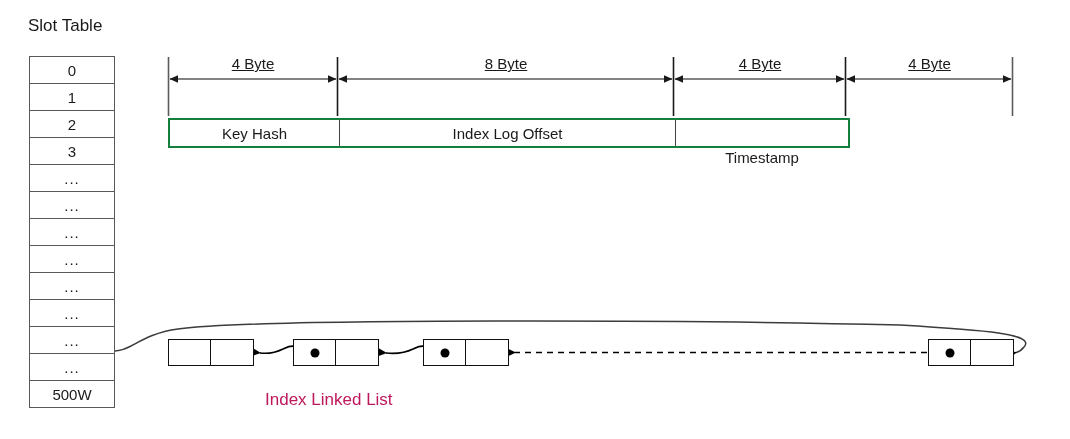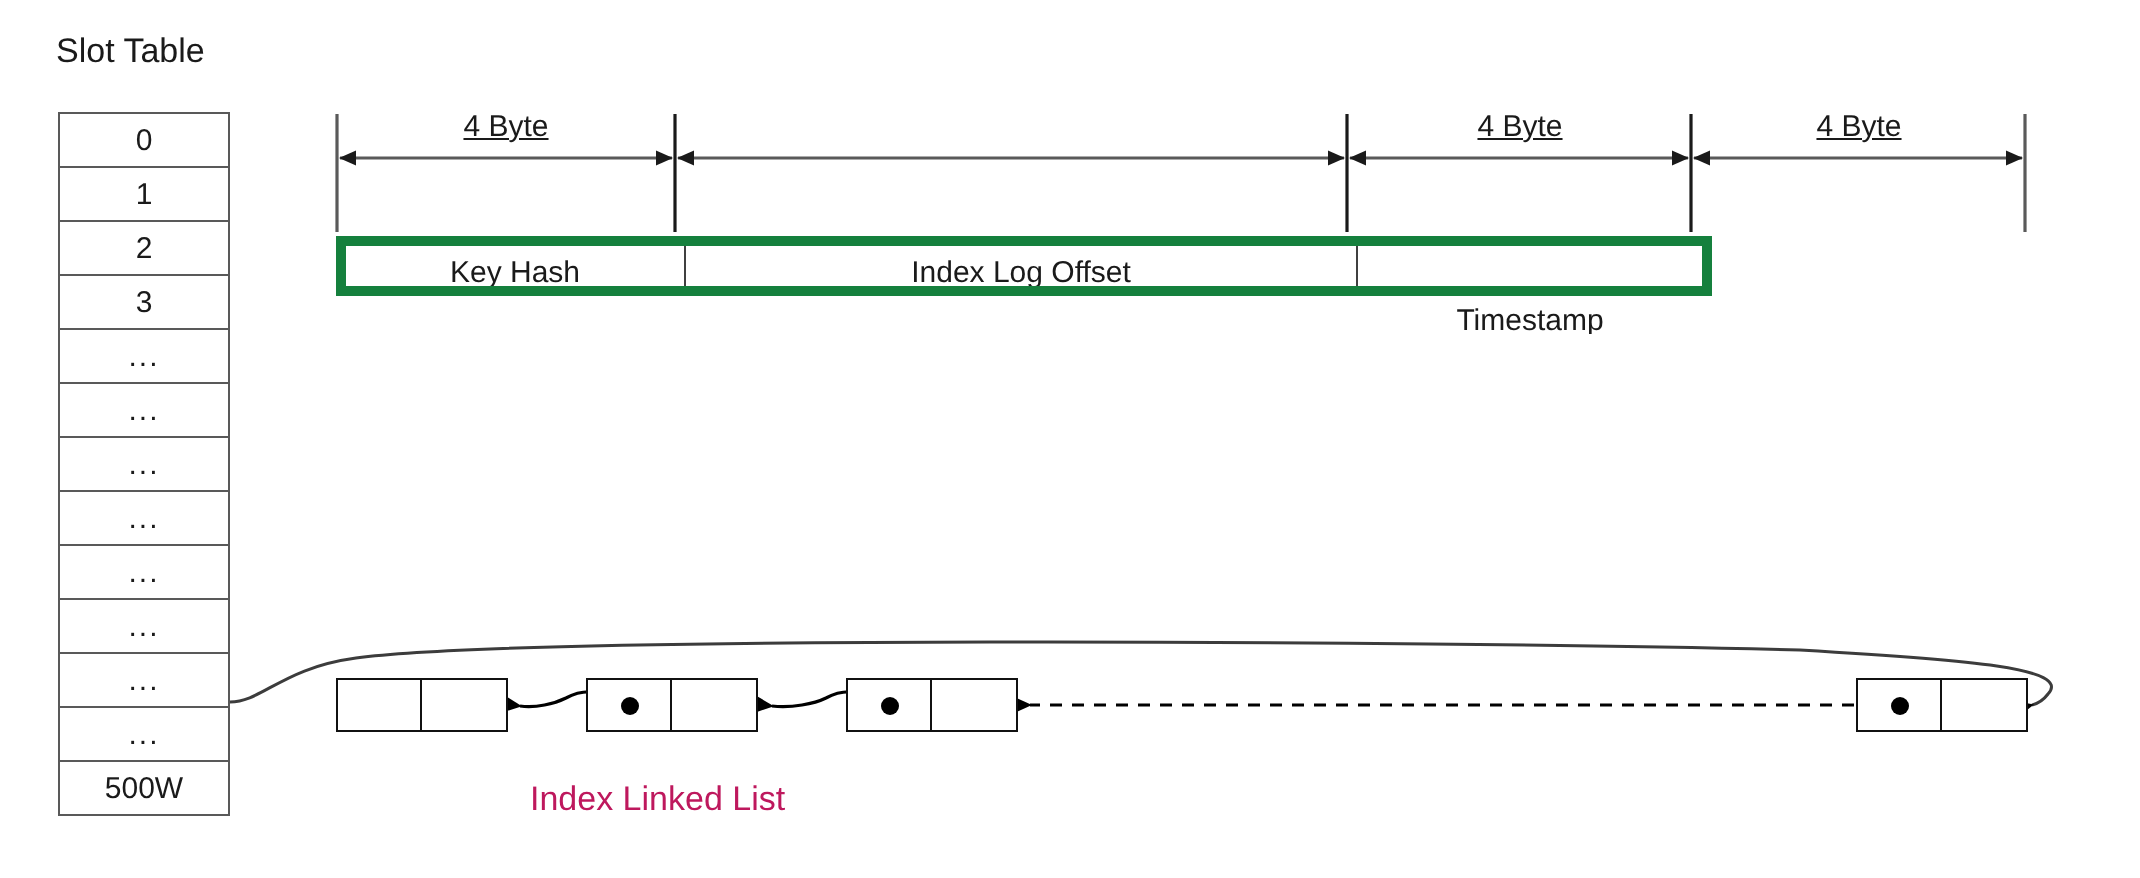--- a/index.html
+++ b/index.html
@@ -58,21 +58,21 @@
     white-space: nowrap;
     text-decoration: underline;
   }
 
   
   #record-row {
     left: 168px;
     top: 118px;
     height: 30px;
     display: flex;
-    border: 5px solid #15803d;
+    border: 2px solid #15803d;
     box-sizing: border-box;
     background: #ffffff;
   }
   .record-cell {
     height: 100%;
     line-height: 28px;
     text-align: center;
     font-size: 15px;
     color: #1a1a1a;
     border-right: 1px solid #404040;
@@ -156,20 +156,21 @@
     <line x1="845.5" y1="57" x2="845.5" y2="116" stroke="#1a1a1a" stroke-width="1.6"></line>
     <line x1="1012.5" y1="57" x2="1012.5" y2="116" stroke="#5a5a5a" stroke-width="1.6"></line>
 
     <line x1="170" y1="79" x2="336" y2="79" stroke="#5a5a5a" stroke-width="1.6" marker-start="url(#arrL)" marker-end="url(#arrR)"></line>
     <line x1="339" y1="79" x2="672" y2="79" stroke="#5a5a5a" stroke-width="1.6" marker-start="url(#arrL)" marker-end="url(#arrR)"></line>
     <line x1="675" y1="79" x2="844" y2="79" stroke="#5a5a5a" stroke-width="1.6" marker-start="url(#arrL)" marker-end="url(#arrR)"></line>
     <line x1="847" y1="79" x2="1011" y2="79" stroke="#5a5a5a" stroke-width="1.6" marker-start="url(#arrL)" marker-end="url(#arrR)"></line>
   </svg>
 
   <div class="abs byte-label" style="left:168px; top:55px; width:170px;">4 Byte</div>
+  <div class="abs byte-label" style="left:338px; top:55px; width:336px;">8 Byte</div>
   <div class="abs byte-label" style="left:674px; top:55px; width:172px;">4 Byte</div>
   <div class="abs byte-label" style="left:846px; top:55px; width:167px;">4 Byte</div>
 
   <div class="abs" id="record-row">
     <div class="record-cell" style="width:170px;">Key Hash</div>
     <div class="record-cell" style="width:336px;">Index Log Offset</div>
     <div class="record-cell" style="width:172px;margin-top:24px;">Timestamp</div>
   </div>
 
   <svg class="abs" id="linked-list-layer" viewBox="0 0 1070 439" width="1070" height="439">

